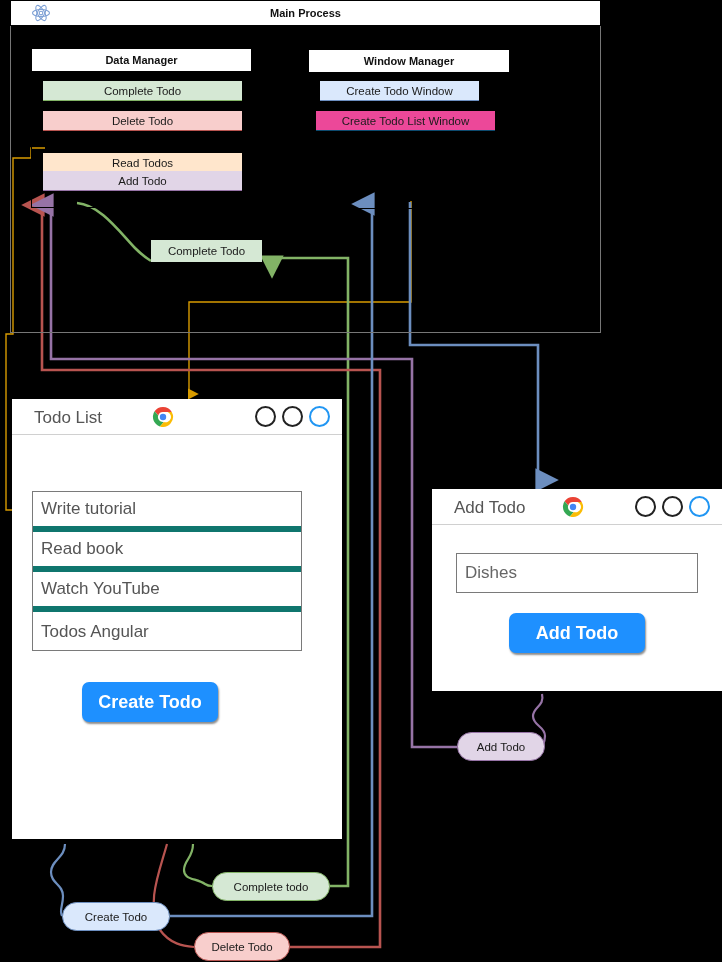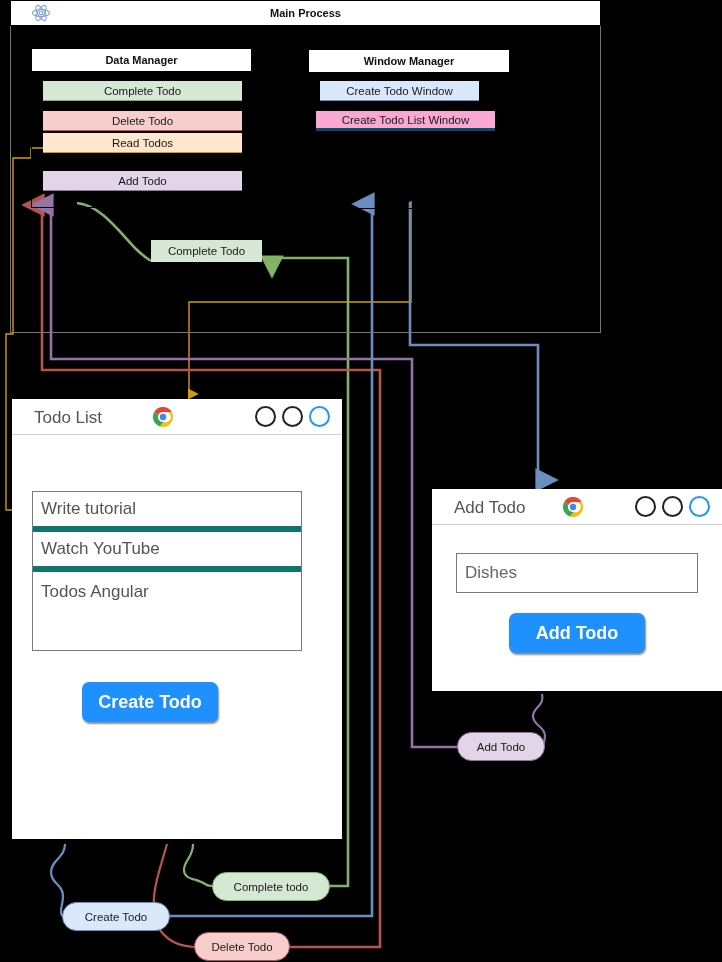--- a/index.html
+++ b/index.html
@@ -37,21 +37,21 @@
   .chip{
     position:absolute;height:20px;box-sizing:border-box;
     display:flex;align-items:center;justify-content:center;
     font-size:11.5px;color:#1a1a1a;
   }
   .chip.green {background:#d5e8d4;border-bottom:1px solid #82b366;}
   .chip.red   {background:#f8cecc;border-bottom:1px solid #b85450;}
   .chip.orange{background:#ffe6cc;border-bottom:1px solid #d79b00;}
   .chip.purple{background:#e1d5e7;border-bottom:1px solid #9673a6;}
   .chip.blue  {background:#dae8fc;border-bottom:1px solid #6c8ebf;}
-  .chip.yellow{background:#f9a8d4;border-bottom:3px solid #0c4a6e;}
+  .chip.yellow{background:#ec4899;border-bottom:1px solid #0c4a6e;}
 
   
   #label-complete-todo-top{
     position:absolute;left:151px;top:240px;width:111px;height:22px;
     background:#d5e8d4;display:flex;align-items:center;justify-content:center;
     font-size:11.5px;color:#1a1a1a;
   }
   .pill{
     position:absolute;display:flex;align-items:center;justify-content:center;
     border-radius:999px;font-size:11.5px;color:#1a1a1a;box-sizing:border-box;
@@ -165,21 +165,21 @@
 <div class="panel" id="data-manager">
   <div class="panel-head">
     <span>Data Manager</span>
   </div>
   <div class="chip green" style="left:11px;top:32px;width:199px;">
       <span>Complete Todo</span>
     </div>
   <div class="chip red" style="left:11px;top:62px;width:199px;">
       <span>Delete Todo</span>
     </div>
-  <div class="chip orange" style="left:11px;top:84px;width:199px;">
+  <div class="chip orange" style="left:11px;top:104px;width:199px;">
       <span>Read Todos</span>
     </div>
   <div class="chip purple" style="left:11px;top:122px;width:199px;">
       <span>Add Todo</span>
     </div>
 </div>
 
 <div class="panel" id="window-manager">
   <div class="panel-head">
     <span>Window Manager</span>
@@ -211,20 +211,23 @@
     <div class="win-ctrl"></div>
     <div class="win-ctrl"></div>
     <div class="win-ctrl accent"></div>
   </div>
 
   <div class="list-box" style="left:20px;top:92px;width:270px;height:160px;">
     <div class="list-item">
         <span>Write tutorial</span>
       </div>
     <div class="list-item">
+        <span>Read book</span>
+      </div>
+    <div class="list-item">
         <span>Watch YouTube</span>
       </div>
     <div class="list-item">
         <span>Todos Angular</span>
       </div>
   </div>
 
   <div class="btn-primary" style="left:70px;top:283px;width:136px;height:40px;font-size:18px;">
     <span>Create Todo</span>
   </div>

